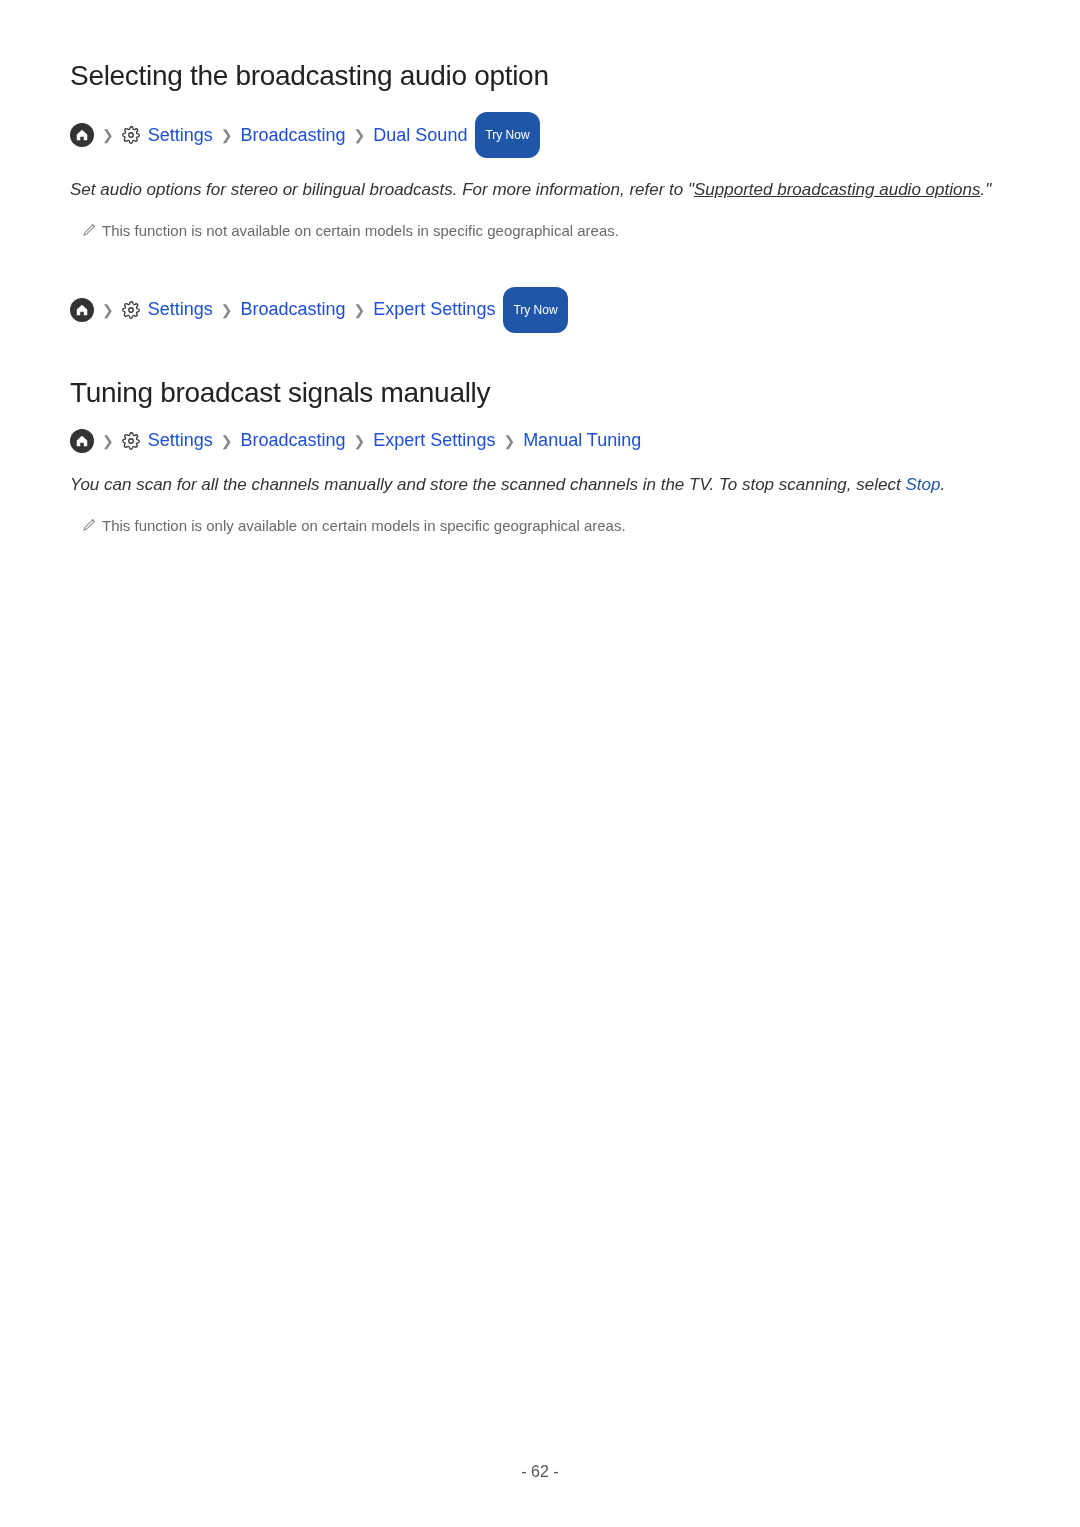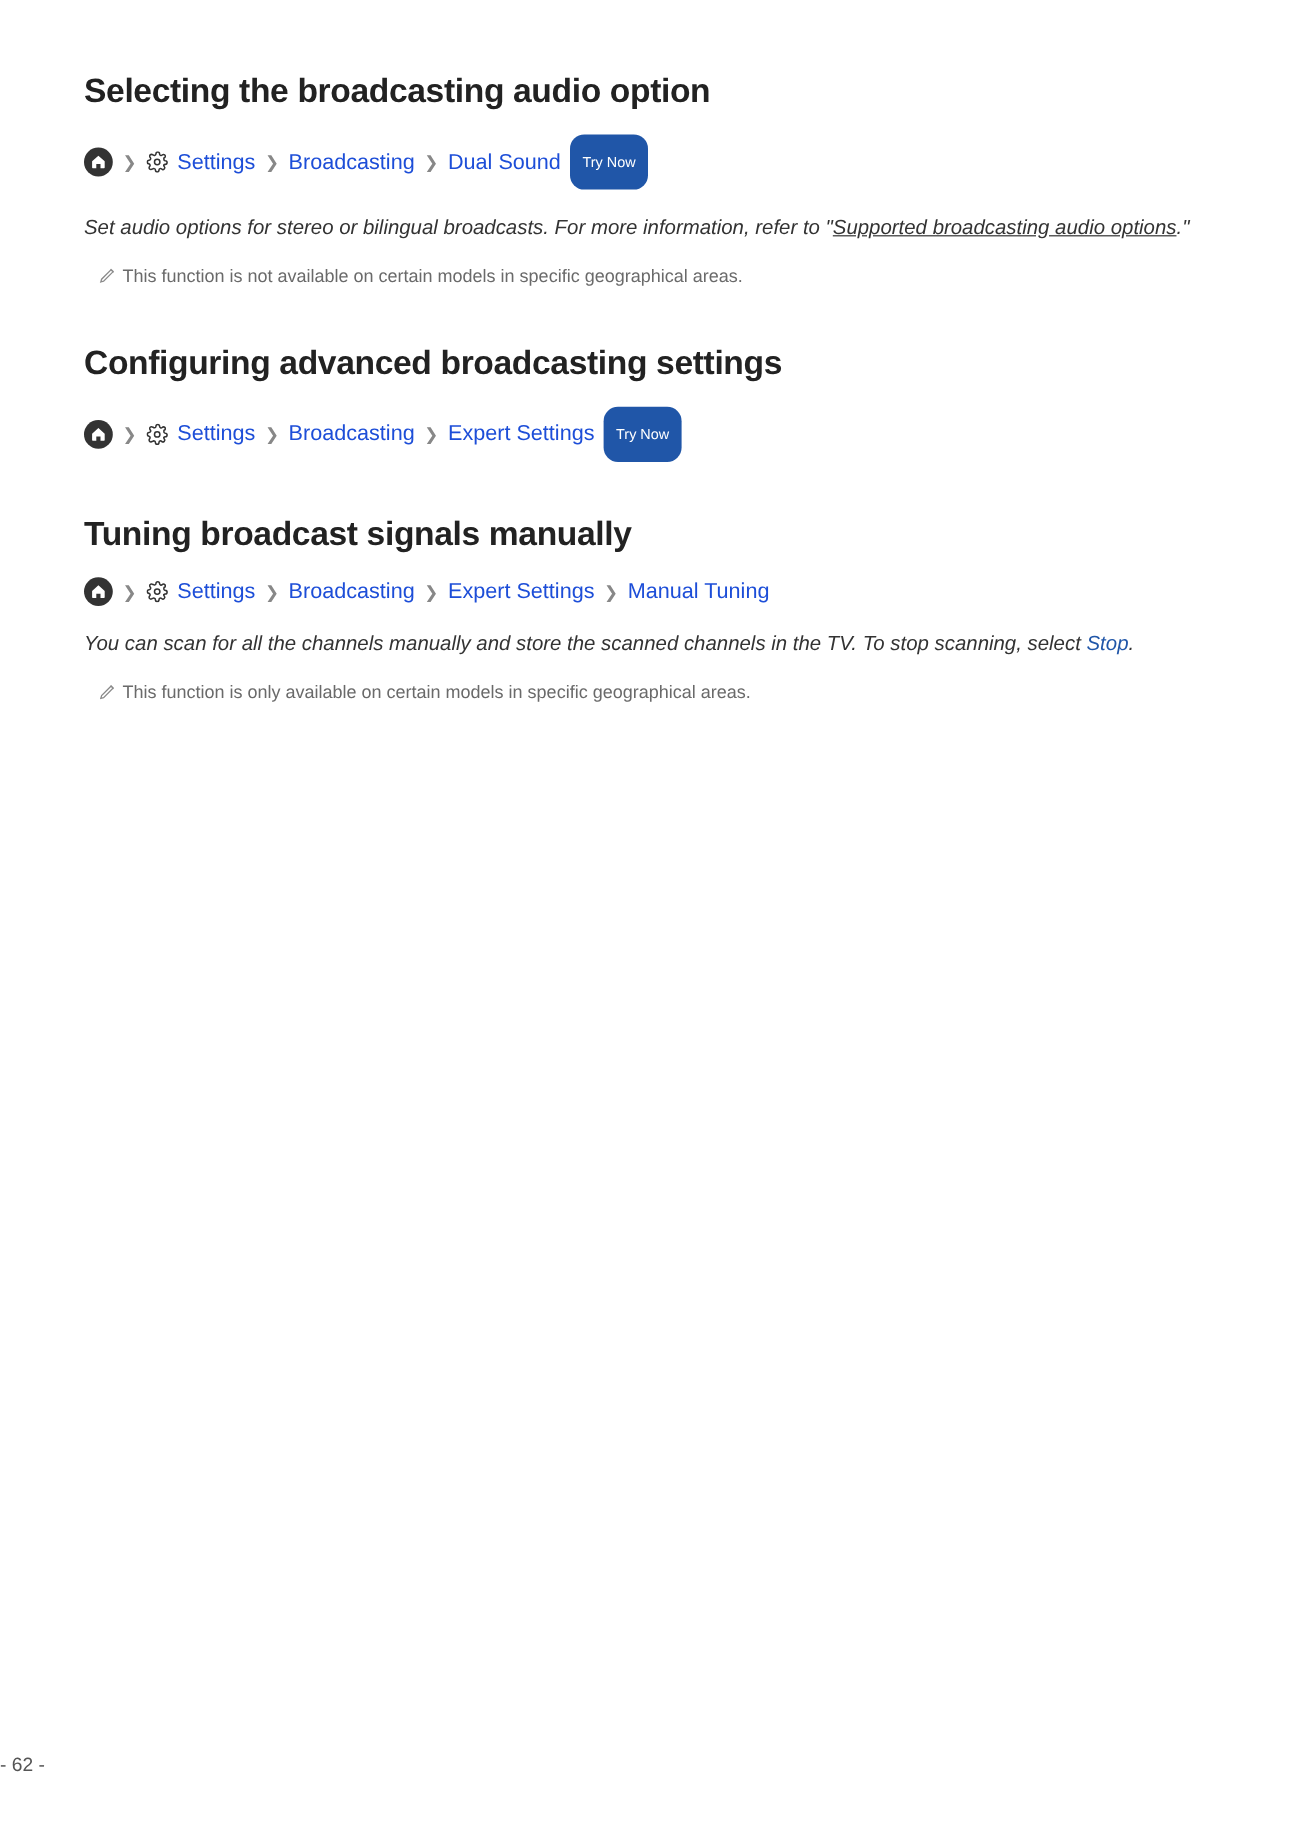--- a/index.html
+++ b/index.html
@@ -9,21 +9,21 @@
     color: #333;
     width: 1080px;
     height: 1527px;
     position: relative;
   }
   .content {
     padding: 60px 70px 0 70px;
   }
   .section-heading {
     font-size: 28px;
-    font-weight: 700;
+    font-weight: 400;
     color: #222;
     margin-bottom: 20px;
     letter-spacing: -0.3px;
   }
   .breadcrumb-row {
     display: flex;
     align-items: center;
     gap: 8px;
     margin-bottom: 18px;
     flex-wrap: wrap;
@@ -98,21 +98,21 @@
     font-size: 15px;
     color: #6a6a6a;
     line-height: 1.6;
   }
   .section { margin-bottom: 44px; }
   .page-number {
     position: absolute;
     bottom: 46px;
     left: 0;
     right: 0;
-    text-align: left;
+    text-align: center;
     font-size: 16px;
     color: #555;
   }
 </style>
 </head>
 <body>
 
 <div class="content">
 
   <div class="section">
@@ -147,21 +147,20 @@
       <span class="note-icon">
         <svg viewBox="0 0 24 24" fill="none" stroke="#8a8a8a" stroke-width="1.6">
             <path d="M3 21l3.5-1 12-12-2.5-2.5-12 12L3 21zM15 5l4 4"></path>
           </svg>
       </span>
       <span class="note-text">This function is not available on certain models in specific geographical areas.</span>
     </div>
   </div>
 
   <div class="section">
-    <h2 class="section-heading">Configuring advanced broadcasting settings</h2>
 
     <div class="breadcrumb-row">
       <span class="home-icon">
         <svg viewBox="0 0 24 24" fill="none">
             <path d="M3 11L12 3l9 8v9a1 1 0 0 1-1 1h-5v-6h-6v6H4a1 1 0 0 1-1-1v-9z" fill="#fff"></path>
           </svg>
       </span>
       <span class="chevron">❯</span>
       <span class="gear-icon">
         <svg viewBox="0 0 24 24" fill="none" stroke="#333" stroke-width="1.7">

